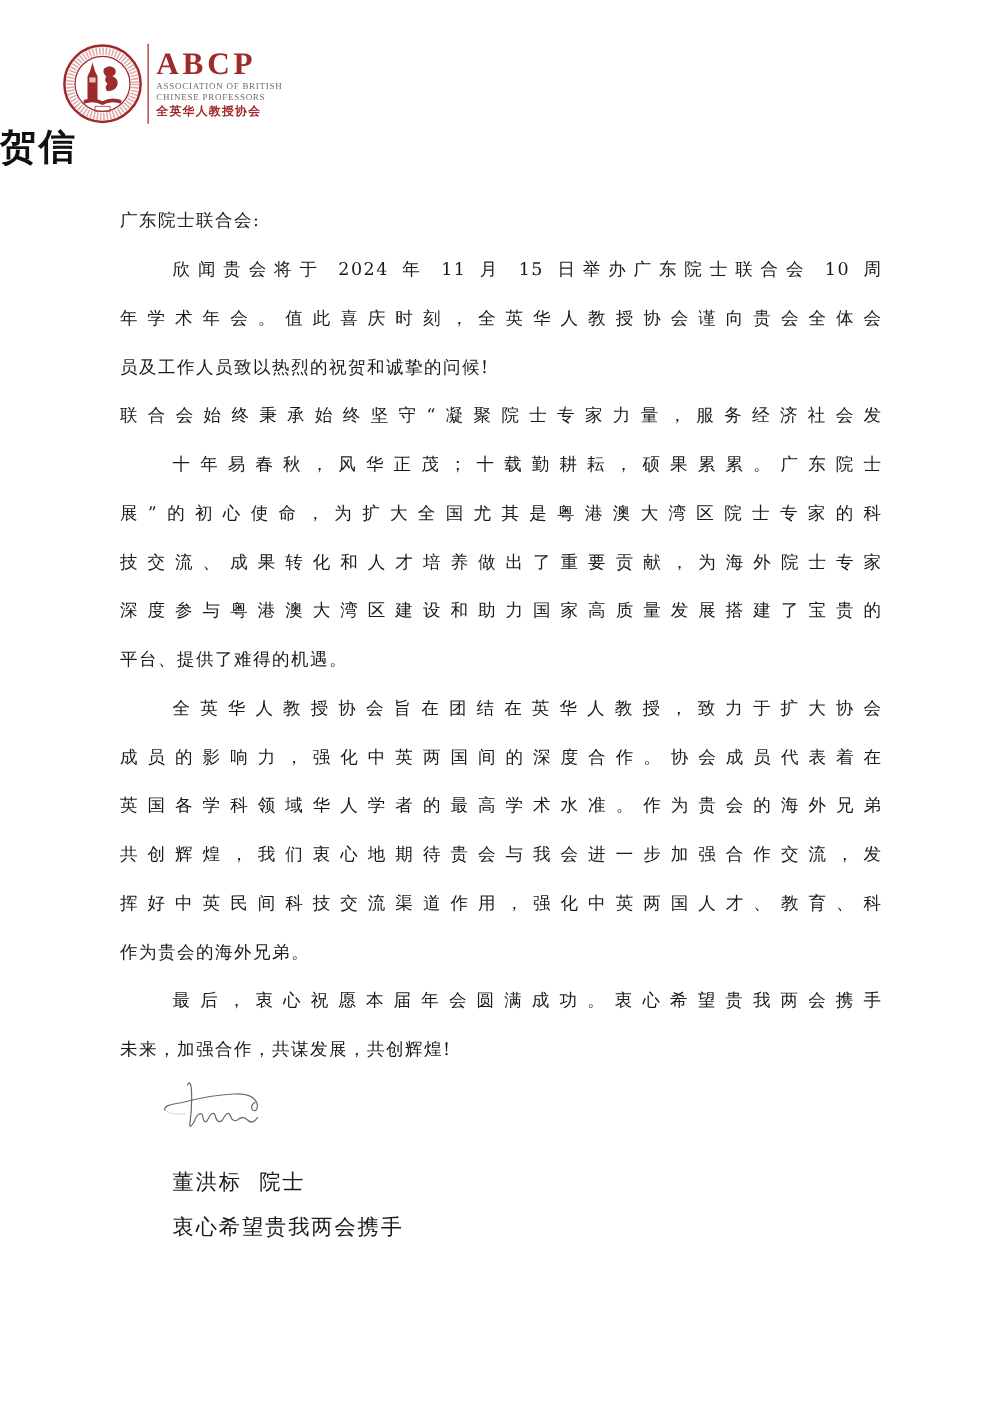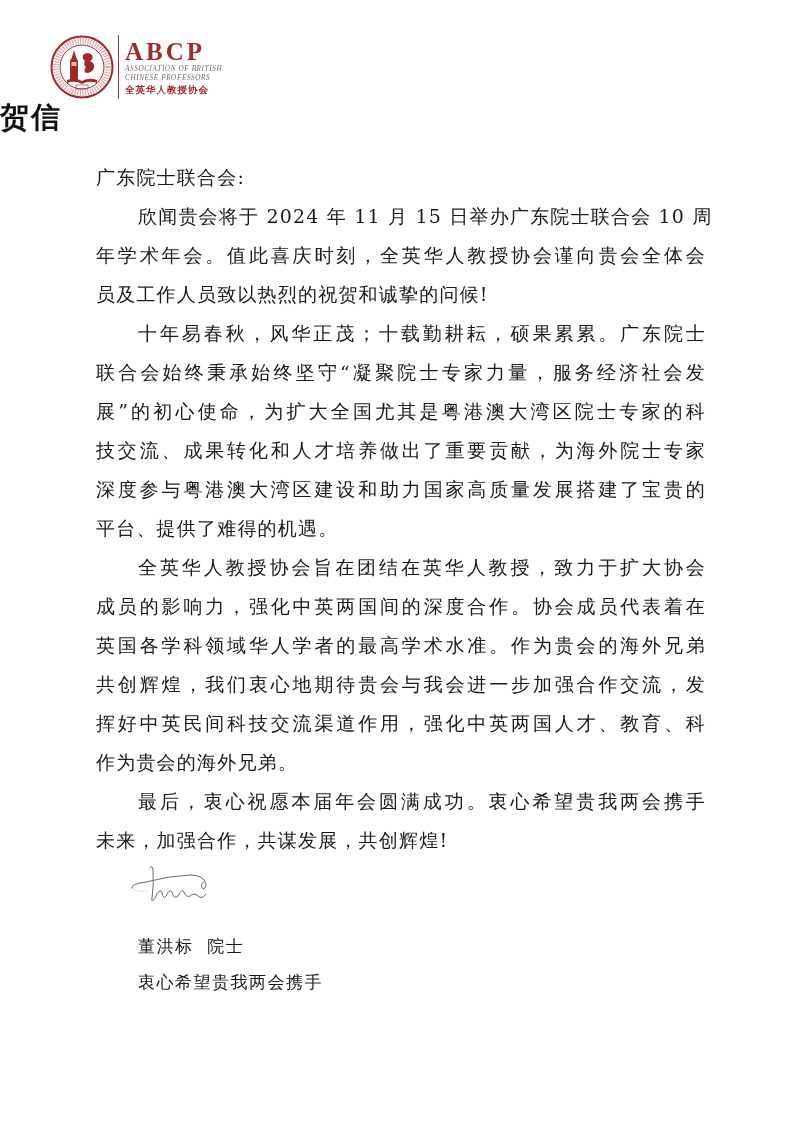--- a/index.html
+++ b/index.html
@@ -43,21 +43,20 @@
     .lh-abbr {
       font-family: "Liberation Serif", serif;
       font-weight: bold;
       font-size: 25px;
       letter-spacing: 3px;
       line-height: 26px;
       color: #9e2a2b;
     }
     .lh-en {
       font-family: "Liberation Serif", serif;
-      font-style: italic;
       font-size: 7.2px;
       letter-spacing: 0.6px;
       line-height: 9px;
       color: #7a6a6a;
     }
     .lh-cn {
       font-family: "DejaVu Sans", sans-serif;
       font-weight: bold;
       font-size: 9.5px;
       letter-spacing: 1px;
@@ -77,21 +76,21 @@
     }
     .content {
       position: absolute;
       left: 96px;
       top: 158px;
       width: 610px;
     }
     .line {
       height: 39px;
       line-height: 39px;
-      font-size: 19px;
+      font-size: 14px;
       white-space: nowrap;
       letter-spacing: 1.2px;
     }
     .line.indent {
       padding-left: 42px;
     }
     .justify {
       text-align: justify;
       text-align-last: justify;
     }
@@ -148,22 +147,22 @@
 <div class="content">
   <div class="line">广东院士联合会:</div>
 
   <div>
     <div class="line indent justify">欣闻贵会将于 2024 年 11 月 15 日举办广东院士联合会 10 周</div>
     <div class="line justify">年学术年会。值此喜庆时刻，全英华人教授协会谨向贵会全体会</div>
     <div class="line">员及工作人员致以热烈的祝贺和诚挚的问候!</div>
   </div>
 
   <div>
+    <div class="line justify">联合会始终秉承始终坚守“凝聚院士专家力量，服务经济社会发</div>
     <div class="line indent justify">十年易春秋，风华正茂；十载勤耕耘，硕果累累。广东院士</div>
-    <div class="line justify">联合会始终秉承始终坚守“凝聚院士专家力量，服务经济社会发</div>
     <div class="line justify">展”的初心使命，为扩大全国尤其是粤港澳大湾区院士专家的科</div>
     <div class="line justify">技交流、成果转化和人才培养做出了重要贡献，为海外院士专家</div>
     <div class="line justify">深度参与粤港澳大湾区建设和助力国家高质量发展搭建了宝贵的</div>
     <div class="line">平台、提供了难得的机遇。</div>
   </div>
 
   <div>
     <div class="line indent justify">全英华人教授协会旨在团结在英华人教授，致力于扩大协会</div>
     <div class="line justify">成员的影响力，强化中英两国间的深度合作。协会成员代表着在</div>
     <div class="line justify">英国各学科领域华人学者的最高学术水准。作为贵会的海外兄弟</div>

